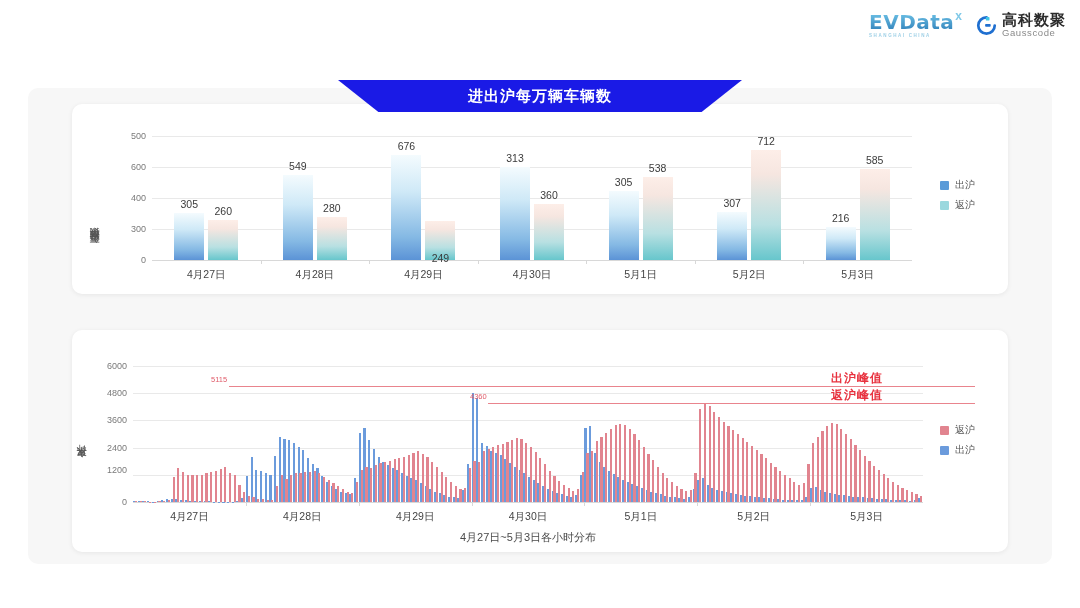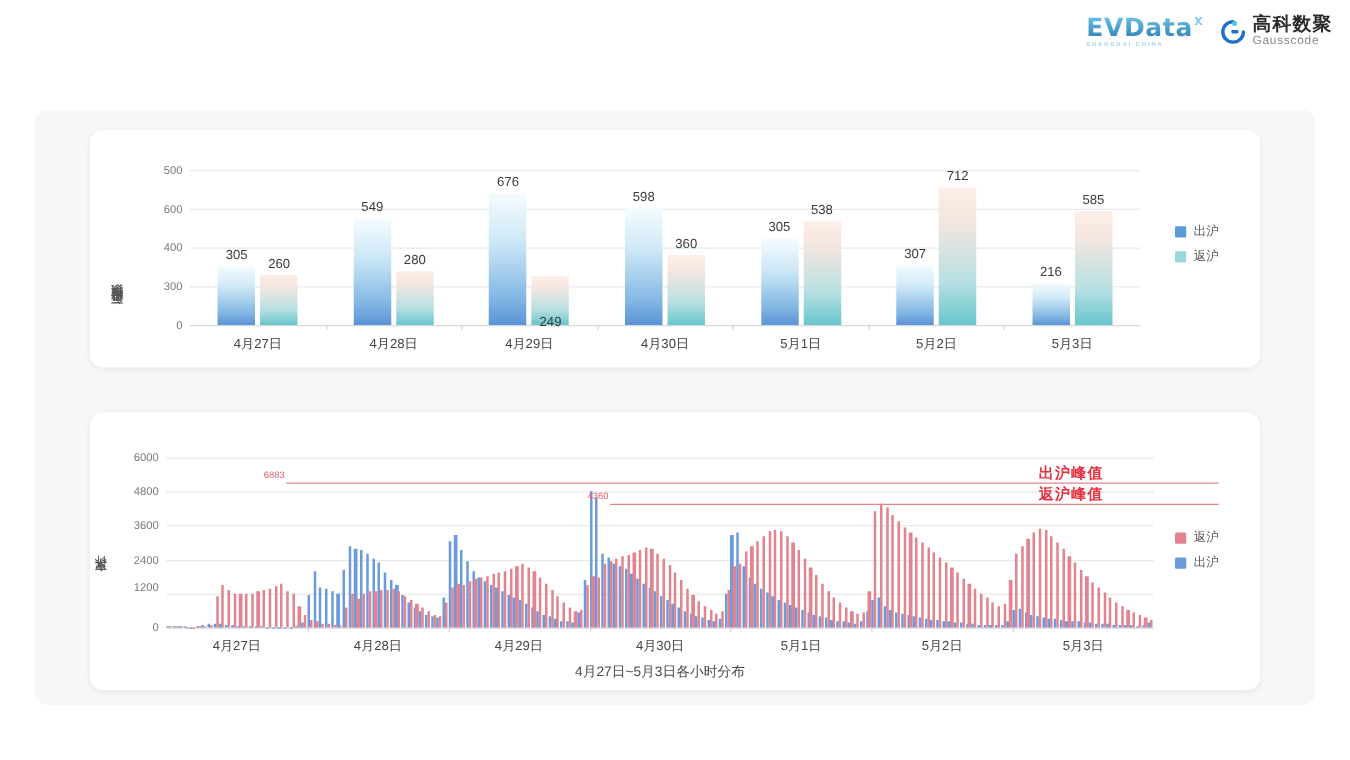--- a/index.html
+++ b/index.html
@@ -131,20 +131,21 @@
       <div class="logo-gauss-txt">
         <span class="gauss-cn">高科数聚</span>
         <span class="gauss-en">Gausscode</span>
       </div>
     </div>
   </div>
 
   <div class="frame"></div>
 
   <div class="card" id="card1"></div>
+  <div class="banner" id="banner1">进出沪每万辆车辆数</div>
   <div class="plot" id="plot1" style="left: 152px; top: 136px; width: 760px; height: 124px;">
       <div class="axis-base" style="top: 124px;"></div>
       <div class="ytick" style="top: 124px;">0</div>
       <div class="gridline" style="top: 93px;"></div>
       <div class="ytick" style="top: 93px;">300</div>
       <div class="gridline" style="top: 62px;"></div>
       <div class="ytick" style="top: 62px;">400</div>
       <div class="gridline" style="top: 31px;"></div>
       <div class="ytick" style="top: 31px;">600</div>
       <div class="gridline" style="top: 0px;"></div>
@@ -161,21 +162,21 @@
       <div class="barval" style="left: 179.857px; top: 65.6px;">280</div>
       <div class="xlabel" style="left: 162.857px;">4月28日</div>
       <div class="tickmark" style="left: 108.571px; top: 124px;"></div>
       <div class="bar out" style="left: 239.429px; width: 30px; height: 104.78px;"></div>
       <div class="barval" style="left: 254.429px; top: 4.22px;">676</div>
       <div class="bar ret" style="left: 273.429px; width: 30px; height: 38.595px;"></div>
       <div class="barval" style="left: 288.429px; top: 70.405px; margin-top: 46px;">249</div>
       <div class="xlabel" style="left: 271.429px;">4月29日</div>
       <div class="tickmark" style="left: 217.143px; top: 124px;"></div>
       <div class="bar out" style="left: 348px; width: 30px; height: 92.69px;"></div>
-      <div class="barval" style="left: 363px; top: 16.31px;">598</div>
+      <div class="barval" style="left: 363px; top: 16.31px;">313</div>
       <div class="bar ret" style="left: 382px; width: 30px; height: 55.8px;"></div>
       <div class="barval" style="left: 397px; top: 53.2px;">360</div>
       <div class="xlabel" style="left: 380px;">4月30日</div>
       <div class="tickmark" style="left: 325.714px; top: 124px;"></div>
       <div class="bar out" style="left: 456.571px; width: 30px; height: 68.665px;"></div>
       <div class="barval" style="left: 471.571px; top: 40.335px;">305</div>
       <div class="bar ret" style="left: 490.571px; width: 30px; height: 83.39px;"></div>
       <div class="barval" style="left: 505.571px; top: 25.61px;">538</div>
       <div class="xlabel" style="left: 488.571px;">5月1日</div>
       <div class="tickmark" style="left: 434.286px; top: 124px;"></div>
@@ -561,21 +562,21 @@
       <div class="tickmark" style="left: 225.714px; top: 136px;"></div>
       <div class="xlabel" style="left: 395px;">4月30日</div>
       <div class="tickmark" style="left: 338.571px; top: 136px;"></div>
       <div class="xlabel" style="left: 507.857px;">5月1日</div>
       <div class="tickmark" style="left: 451.429px; top: 136px;"></div>
       <div class="xlabel" style="left: 620.714px;">5月2日</div>
       <div class="tickmark" style="left: 564.286px; top: 136px;"></div>
       <div class="xlabel" style="left: 733.571px;">5月3日</div>
       <div class="tickmark" style="left: 677.143px; top: 136px;"></div>
       <div class="peakline" style="left: 96px; top: 20.06px; width: 746px;"></div>
-      <div class="peakval" style="left: 78px; top: 9.06px;">6883</div>
+      <div class="peakval" style="left: 78px; top: 9.06px;">5115</div>
       <div class="peaktag" style="left: 698px; top: 4.06px;">出沪峰值</div>
       <div class="peakline" style="left: 355px; top: 37.1733px; width: 487px;"></div>
       <div class="peakval" style="left: 337px; top: 26.1733px;">4360</div>
       <div class="peaktag" style="left: 698px; top: 21.1733px;">返沪峰值</div>
     </div>
   <div class="legend" id="legend2" style="left: 940px; top: 423px;">
       <div class="legend-row">
         <span class="legend-swatch" style="background: rgb(225, 132, 143);"></span>
         <span class="legend-label">返沪</span>
       </div>

